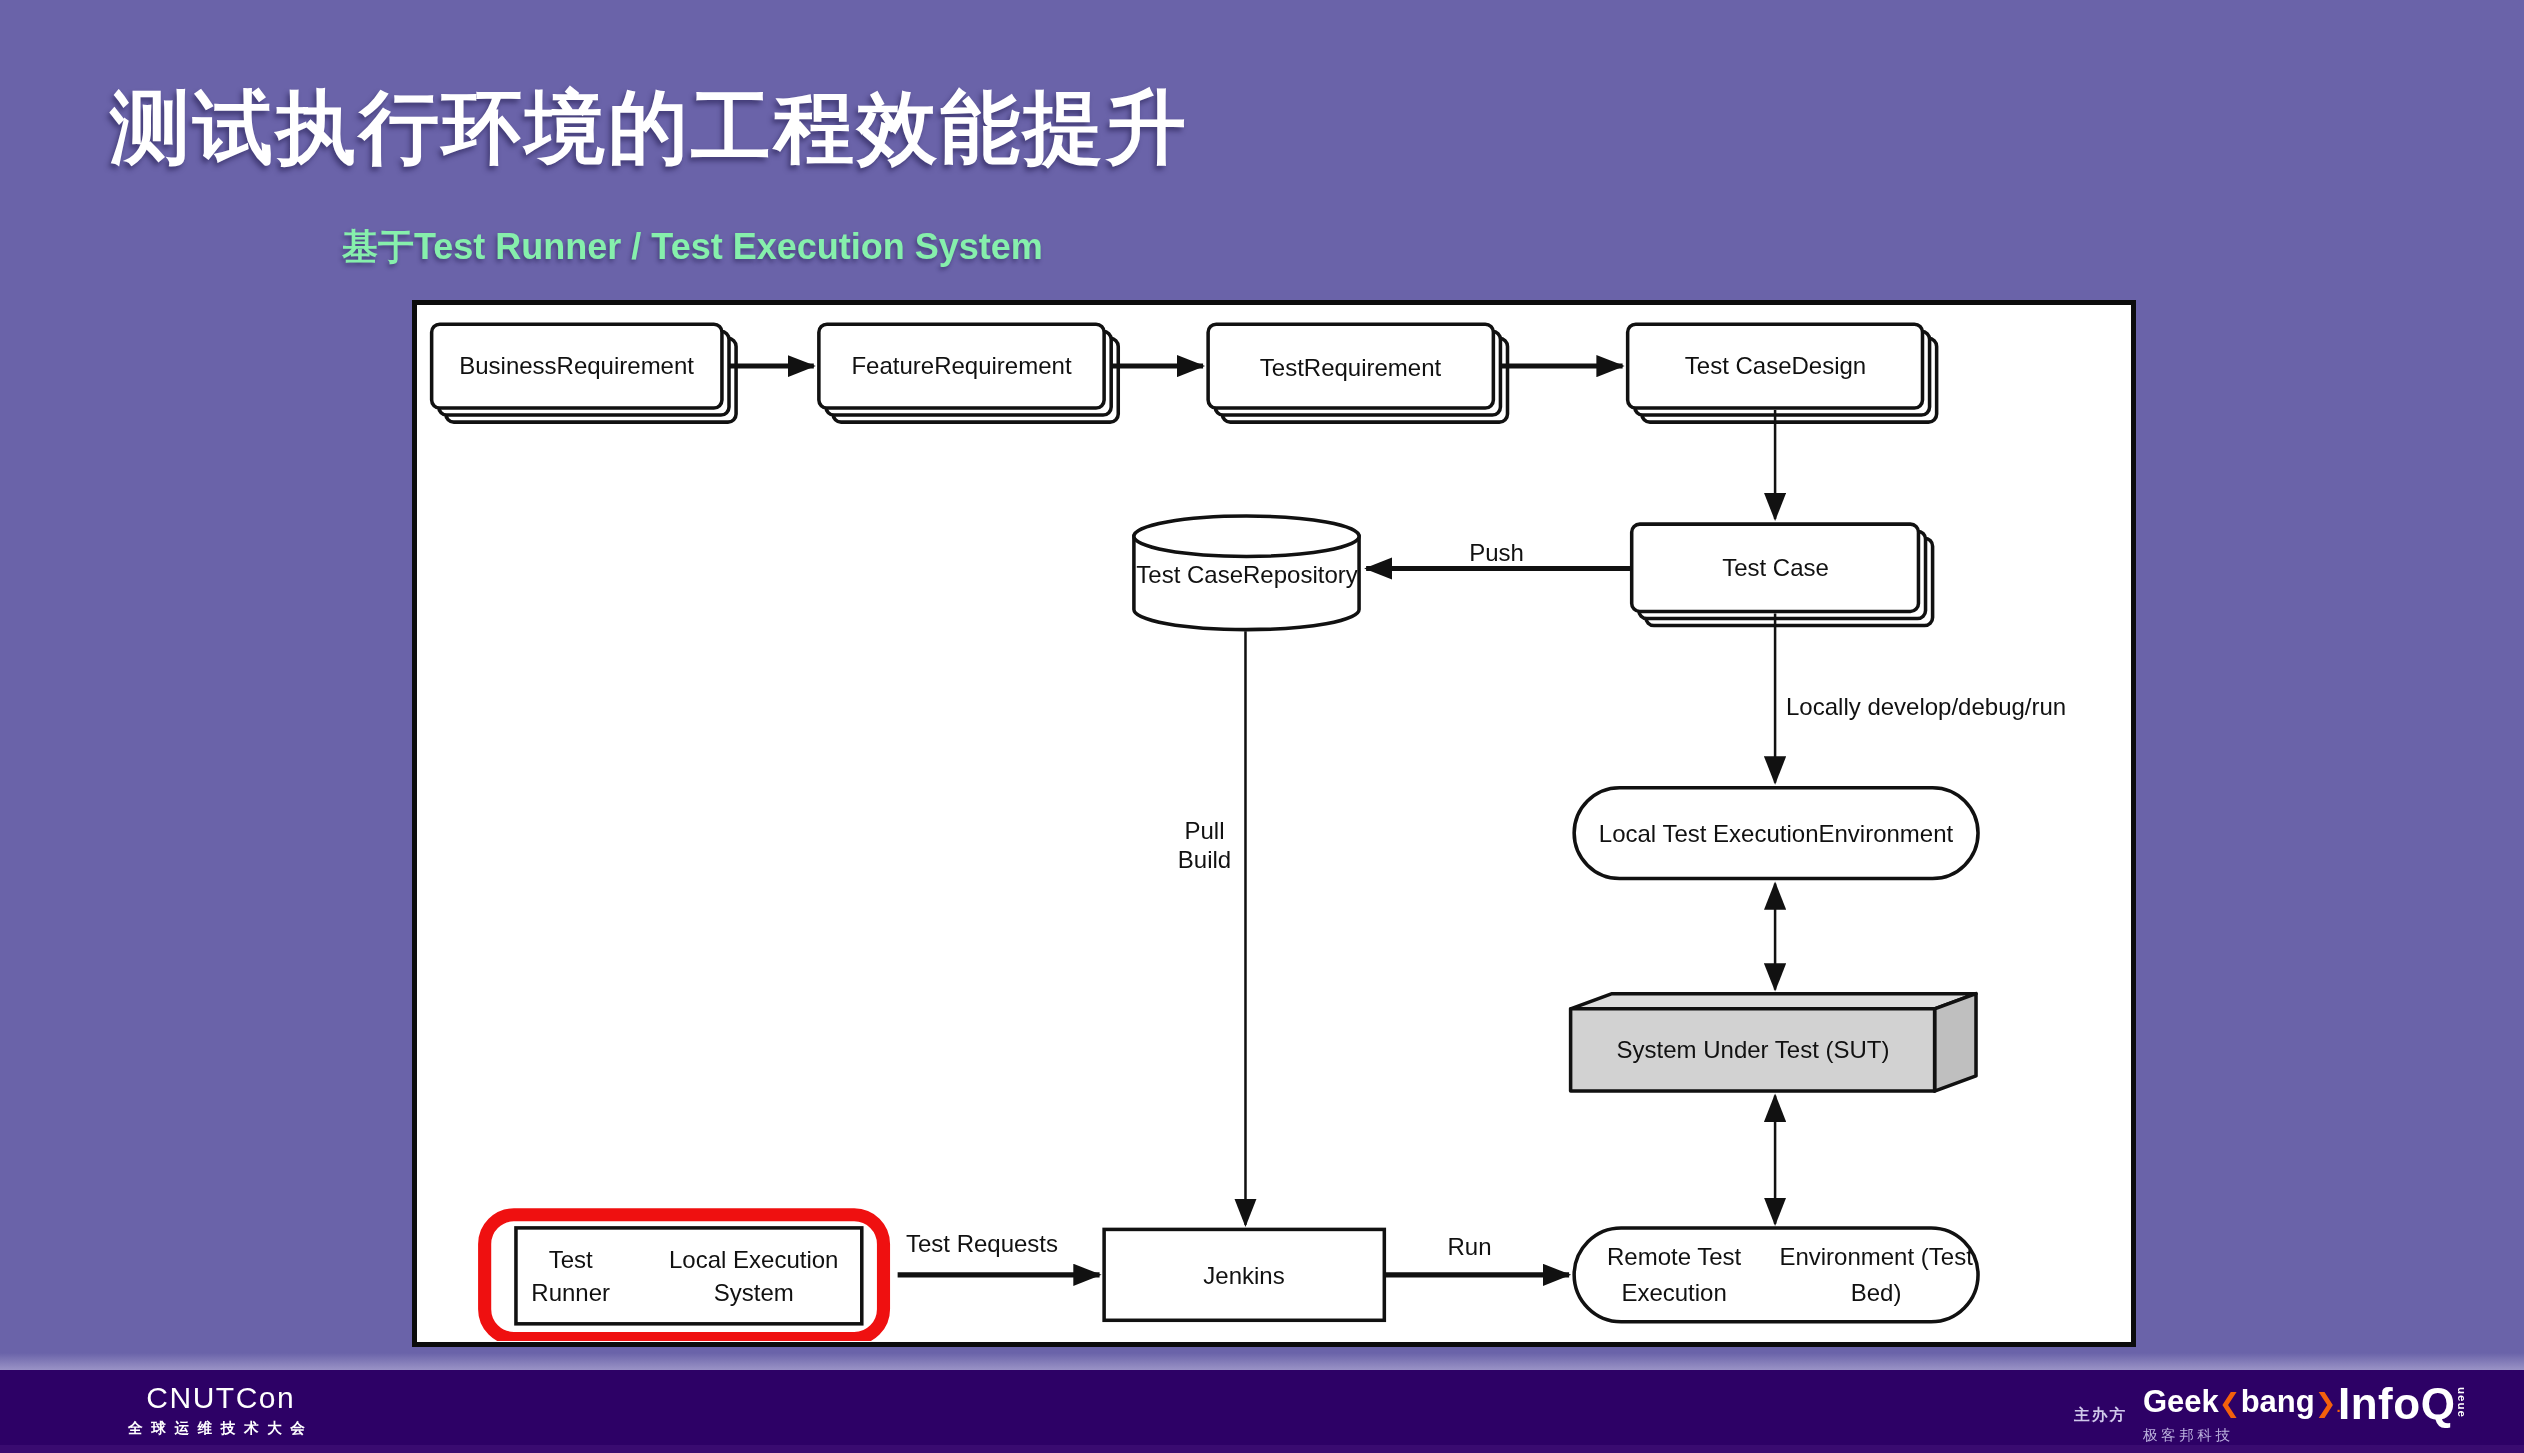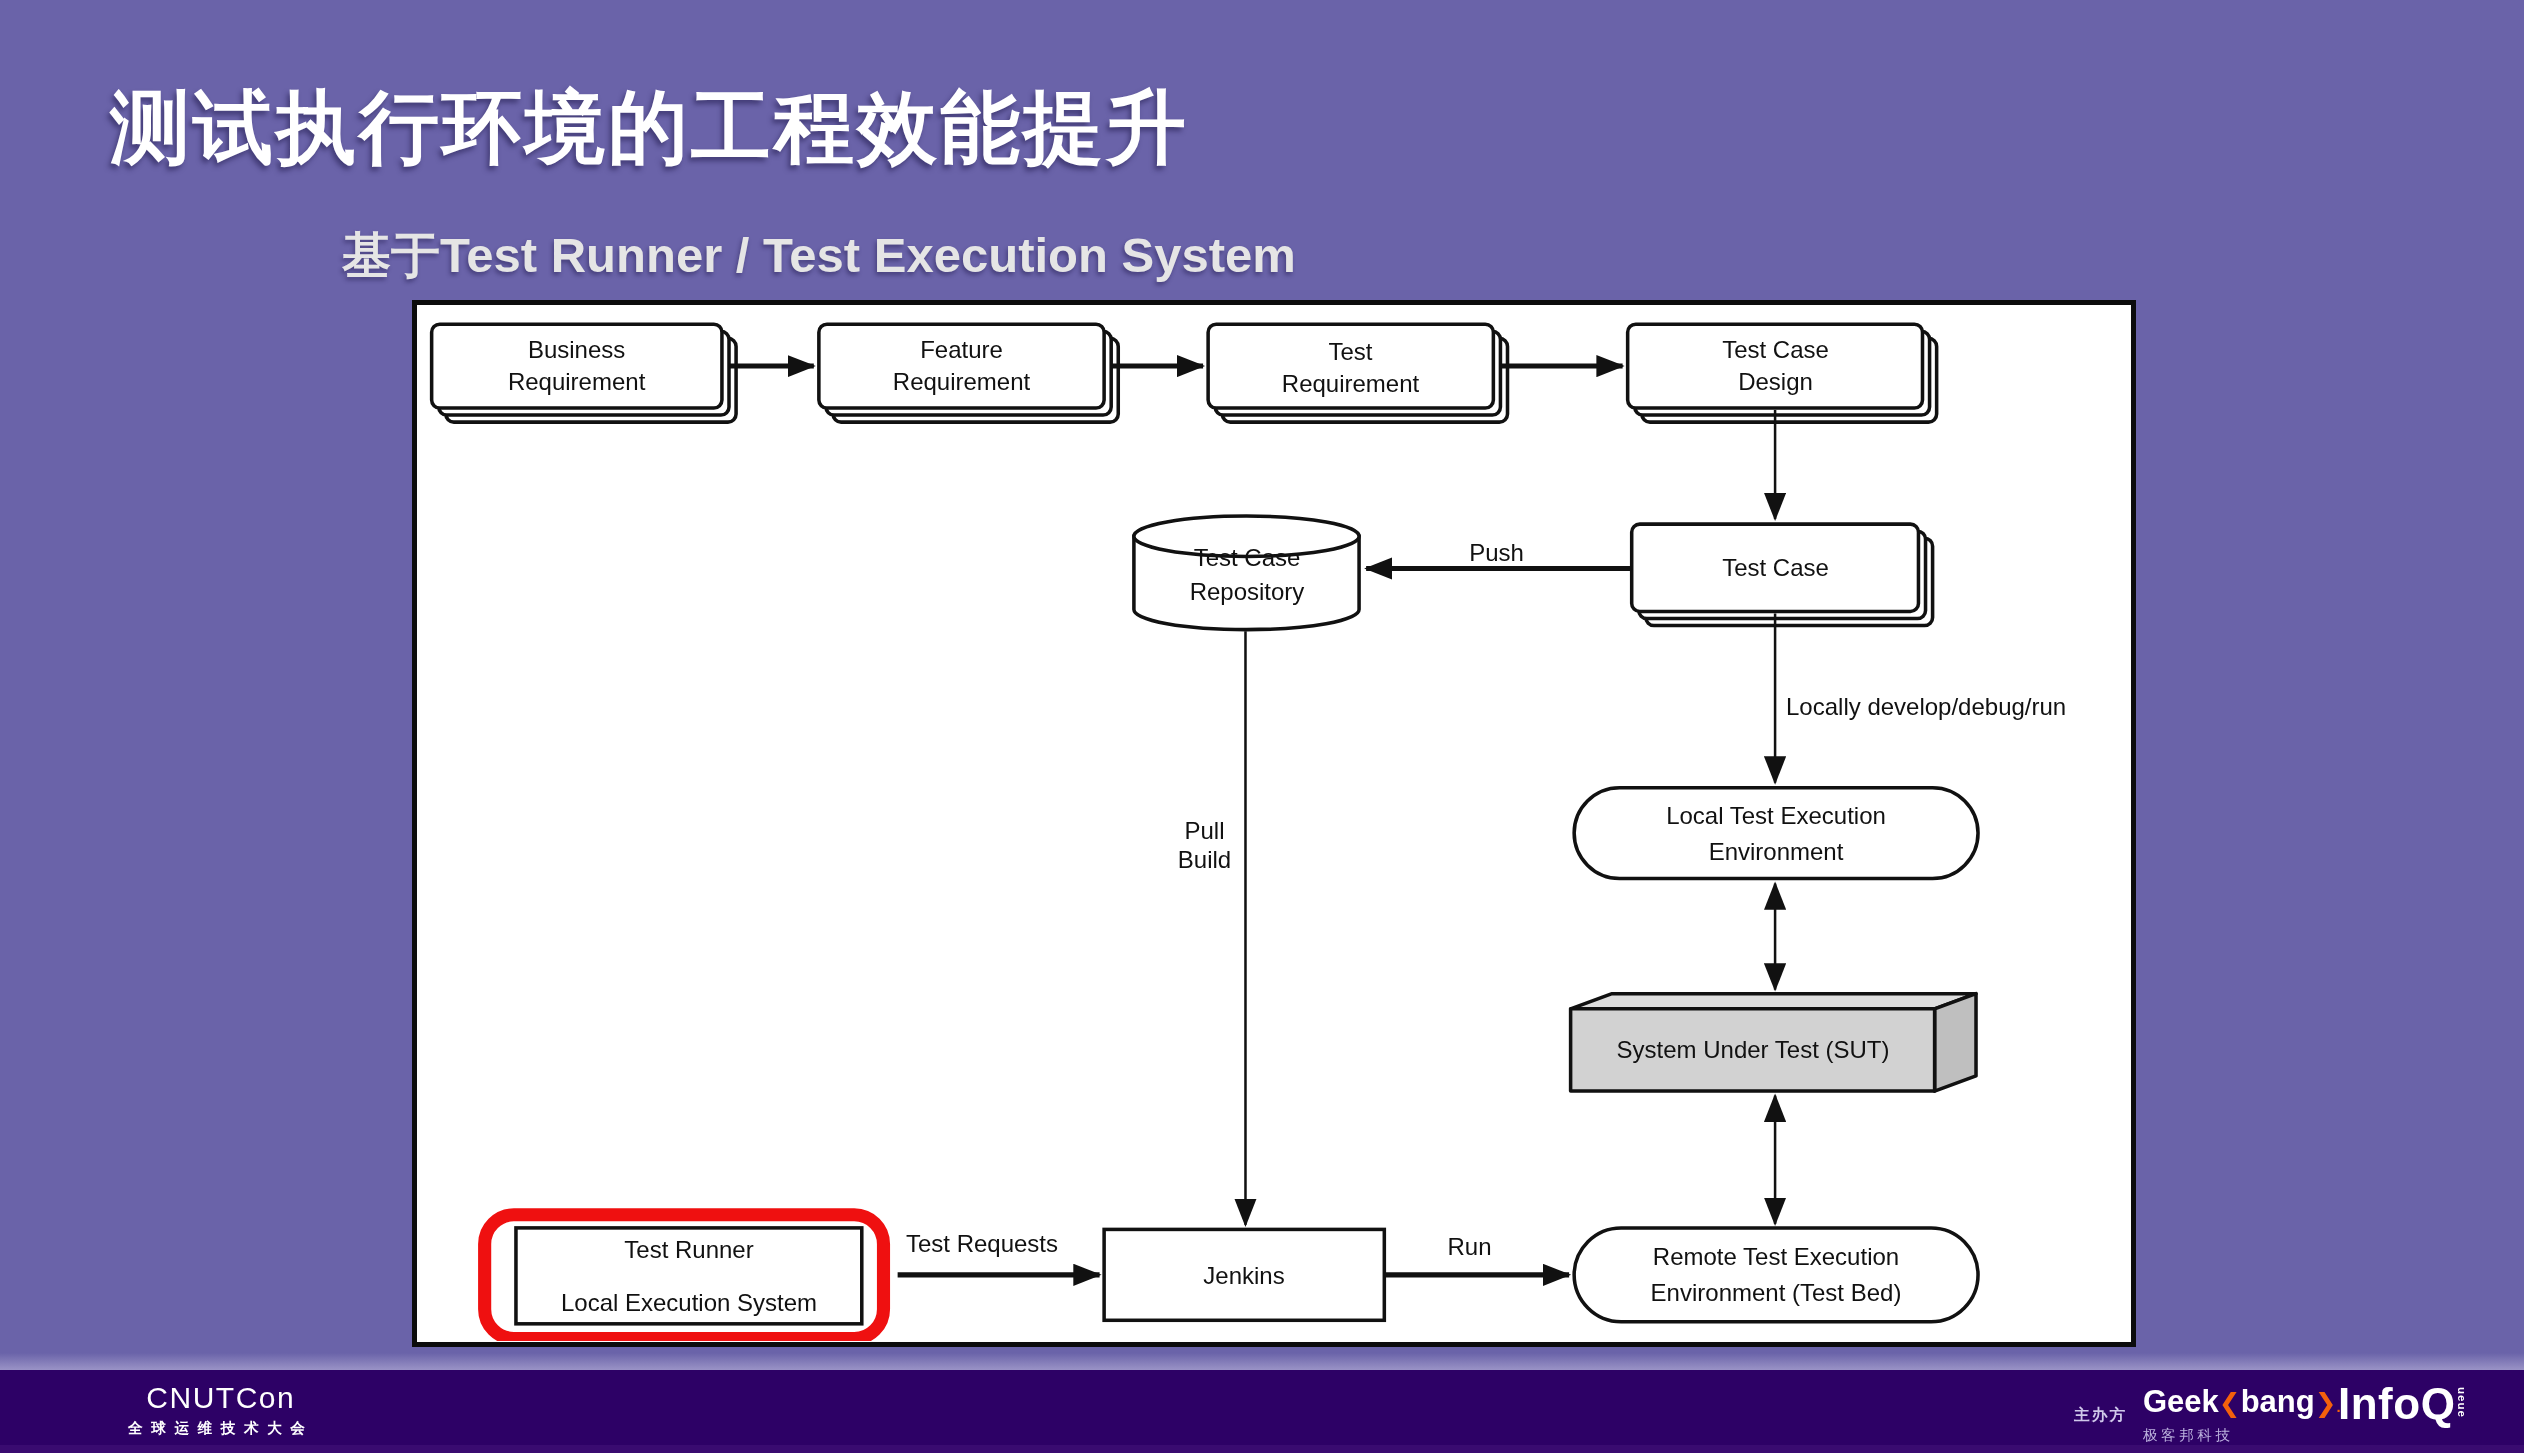--- a/index.html
+++ b/index.html
@@ -3,28 +3,28 @@
 <meta charset="utf-8">
 <style>
   html,body{margin:0;padding:0;width:2585px;height:1454px;overflow:hidden;
     font-family:"Liberation Sans","DejaVu Sans",sans-serif;}
   .slide{position:absolute;inset:0;width:2585px;height:1454px;background:#6A63A9;}
 
   
   .title{position:absolute;left:110px;top:75px;color:#ffffff;font-size:80px;
     font-weight:800;letter-spacing:3px;white-space:nowrap;
     text-shadow:-2.5px 3.5px 5px rgba(28,22,70,.5);}
-  .subtitle{position:absolute;left:342px;top:223px;color:#e5e5e5;font-size:49px;
+  .subtitle{position:absolute;left:342px;top:223px;color:#86efac;font-size:36px;
     font-weight:700;white-space:nowrap;text-shadow:-1.5px 2.5px 4px rgba(28,22,70,.45);}
 
   
   .panel{position:absolute;left:412px;top:300px;width:1724px;height:1047px;
     background:#ffffff;border:5px solid #0c0c0c;box-sizing:border-box;}
   .panel svg{position:absolute;left:0;top:0;}
-  .dlabel{position:absolute;display:flex;flex-direction:column;align-items:center;
+  .dlabel{position:absolute;display:flex;flex-direction:row;align-items:center;
     justify-content:center;text-align:center;color:#111;font-size:24px;
     line-height:32px;pointer-events:none;}
   .elabel{position:absolute;color:#111;font-size:24px;line-height:29px;
     text-align:center;white-space:nowrap;pointer-events:none;}
 
   
   .footer-grad{position:absolute;left:0;top:1353px;width:2585px;height:17px;
     background:linear-gradient(180deg,#6A63A9 0%,#9A93C6 100%);}
   .footer{position:absolute;left:0;top:1370px;width:2585px;height:83px;background:#2D0166;}
   .footer-strip{position:absolute;left:0;top:1445px;width:2585px;height:8.6px;background:#390B70;}

